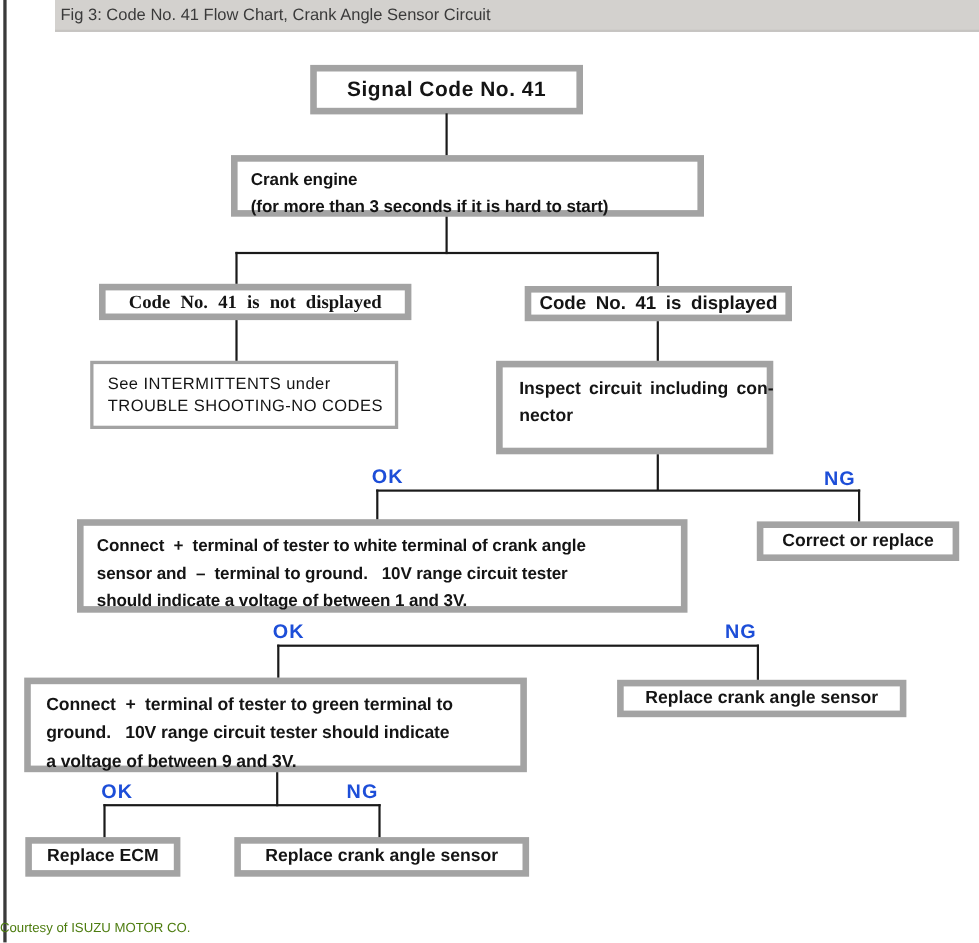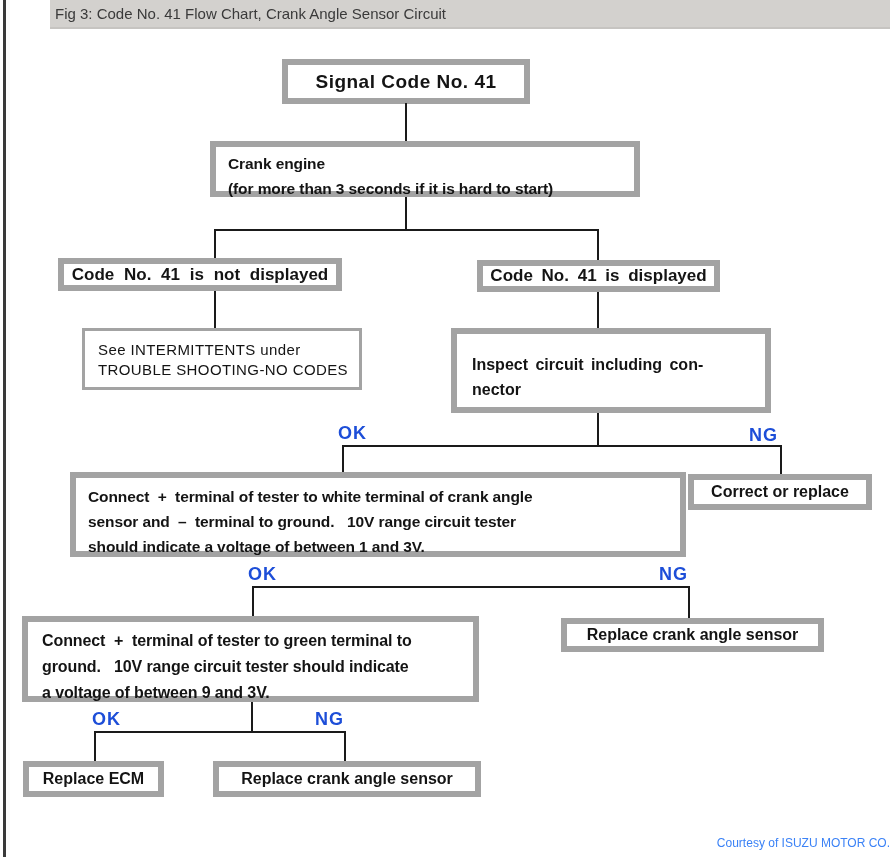--- a/index.html
+++ b/index.html
@@ -46,34 +46,34 @@
   .hline, .vline { position: absolute; background: #1a1a1a; }
   .branch-label {
     position: absolute;
     font-weight: bold;
     font-size: 18px;
     color: #1d4ed8;
     letter-spacing: 1px;
   }
   .credit {
     position: absolute; left: 0; right: 0; top: 836px;
-    text-align: right;
+    text-align: left;
     font-size: 12px;
-    color: #3b82f6;
+    color: #4d7c0f;
     font-weight: normal;
   }
 
   
   #n-signal   { left: 282px; top: 59px;  width: 248px; height: 45px; font-size: 19px; letter-spacing: .5px; }
   #n-crank    { left: 210px; top: 141px; width: 430px; height: 56px; font-size: 15.5px; line-height: 25px; padding: 4px 0 0 12px; letter-spacing: -0.1px; }
-  #n-notdisp  { left: 58px;  top: 258px; width: 284px; height: 33px; font-size: 17px; word-spacing: 5px; }
+  #n-notdisp  { left: 90px;  top: 258px; width: 284px; height: 33px; font-size: 17px; word-spacing: 5px; font-family: Liberation Serif, serif; }
   #n-disp     { left: 477px; top: 260px; width: 243px; height: 32px; font-size: 17px; word-spacing: 4px; }
   #n-interm   { left: 82px;  top: 328px; width: 280px; height: 62px; border-width: 3px; font-weight: normal; font-size: 15px; line-height: 20px; padding: 9px 0 0 13px; letter-spacing: .4px; }
-  #n-inspect  { left: 451px; top: 328px; width: 320px; height: 85px; font-size: 16px; line-height: 25px; padding: 18px 0 0 15px; word-spacing: 3px; }
-  #n-white    { left: 70px;  top: 472px; width: 616px; height: 85px; font-size: 15.5px; line-height: 25px; padding: 6px 0 0 12px; letter-spacing: -0.1px; }
+  #n-inspect  { left: 451px; top: 328px; width: 252px; height: 85px; font-size: 16px; line-height: 25px; padding: 7px 0 0 15px; word-spacing: 3px; }
+  #n-white    { left: 70px;  top: 472px; width: 555px; height: 85px; font-size: 15.5px; line-height: 25px; padding: 6px 0 0 12px; letter-spacing: -0.1px; }
   #n-correct  { left: 688px; top: 474px; width: 184px; height: 36px; font-size: 16px; }
   #n-green    { left: 22px;  top: 616px; width: 457px; height: 86px; font-size: 16px; line-height: 26px; padding: 6px 0 0 14px; letter-spacing: -0.1px; }
   #n-rsensor1 { left: 561px; top: 618px; width: 263px; height: 34px; font-size: 16px; }
   #n-recm     { left: 23px;  top: 761px; width: 141px; height: 36px; font-size: 16px; }
   #n-rsensor2 { left: 213px; top: 761px; width: 268px; height: 36px; font-size: 16px; }
 </style>
 </head>
 <body>
 
 <div class="page">

